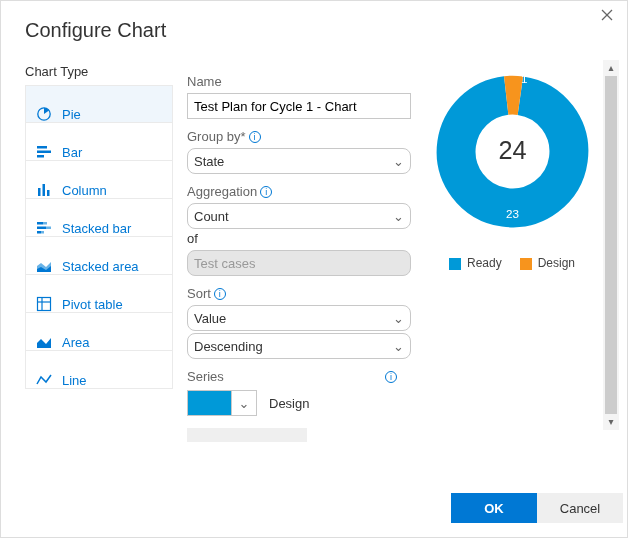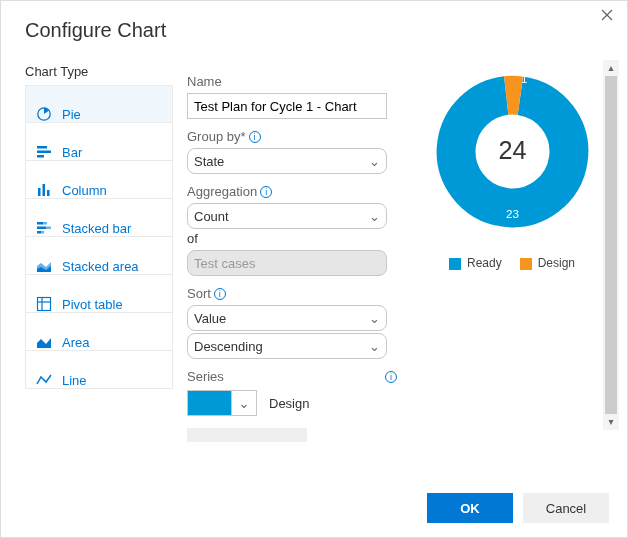--- a/index.html
+++ b/index.html
@@ -51,21 +51,21 @@
   }
   .ct-item:first-child { border-top: 1px solid #eaeaea; }
   .ct-item.selected { background: #eff6fc; }
   .ct-icon { width: 16px; height: 16px; color: #0078d4; flex: 0 0 16px; }
   
   .form-col { width: 210px; flex: 0 0 210px; margin-left: 14px; }
   .fld-label { font-size: 13px; color: #666; margin-top: 10px; display: flex; align-items: center; gap: 3px;}
   .fld-label:first-child { margin-top: 10px; }
   .info-icon { width: 12px; height: 12px; border: 1px solid #0078d4; border-radius: 50%; color: #0078d4; font-size: 9px; line-height: 10px; text-align: center; display: inline-block;}
   .txt-input, .sel {
-    width: 200px;
+    width: 224px;
     height: 26px;
     border: 1px solid #c8c8c8;
     background: #fff;
     padding: 0 6px;
     font-size: 13px;
     font-family: inherit;
     margin-top: 4px;
     display: flex;
     align-items: center;
     justify-content: space-between;
@@ -102,22 +102,22 @@
   .scroll-arrow.bot { bottom: 0; }
   .donut-wrap { width: 175px; margin: 0 auto; }
   .legend { display: flex; justify-content: center; gap: 18px; margin-top: 14px; font-size: 12px; color: #444;}
   .legend-item { display: flex; align-items: flex-end; gap: 6px;}
   .legend-sw { width: 12px; height: 12px; }
   .sw-ready { background: #0099d8; }
   .sw-design { background: #f7941d; }
   
   .footer {
     position: absolute;
-    bottom: 14px; right: 18px;
-    display: flex; gap: 10px;
+    bottom: 14px; right: 4px;
+    display: flex; 
   }
   .btn {
     height: 30px; min-width: 86px;
     border: none;
     font-size: 13px; font-family: inherit;
     cursor: pointer;
     text-align: center;
     line-height: 30px;
   }
   .btn-primary { background: #0078d4; color: #fff; font-weight: 600;}

